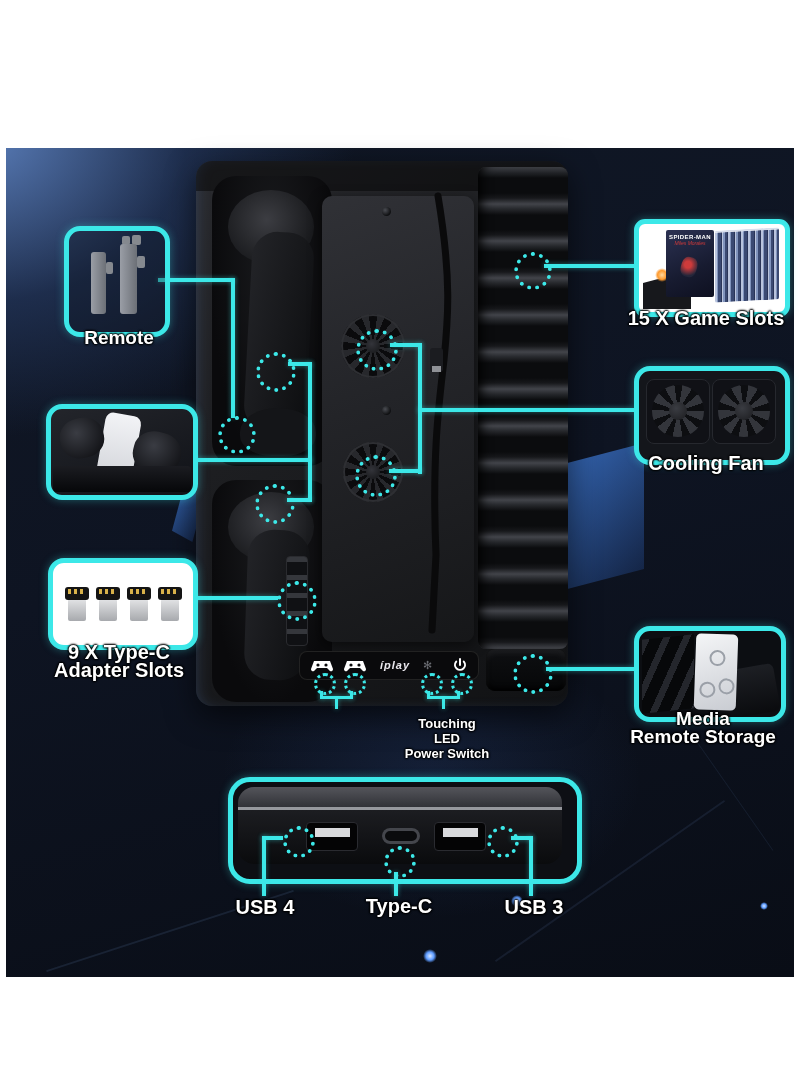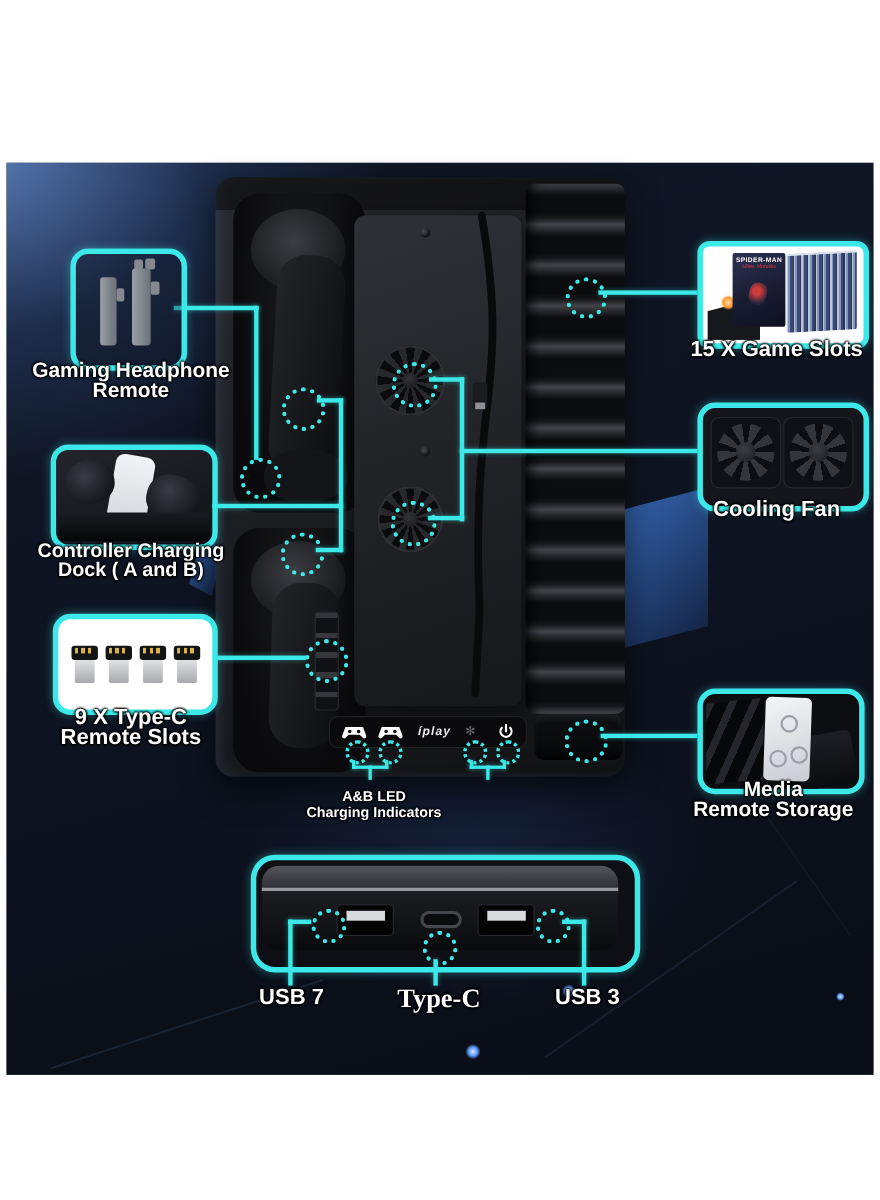--- a/index.html
+++ b/index.html
@@ -189,21 +189,20 @@
 
   <div class="abs cbox" style="left:64px;top:226px;width:96px;height:101px;background:rgba(13,19,32,.35);">
     <div class="abs hbar" style="left:22px;top:21px;width:15px;height:62px;"></div>
     <div class="abs hhook" style="left:37px;top:31px;width:7px;height:12px;"></div>
     <div class="abs hhook" style="left:53px;top:5px;width:8px;height:9px;"></div>
     <div class="abs hhook" style="left:63px;top:4px;width:9px;height:10px;"></div>
     <div class="abs hbar" style="left:51px;top:13px;width:17px;height:70px;"></div>
     <div class="abs hhook" style="left:68px;top:25px;width:8px;height:12px;"></div>
   </div>
   <div class="abs lbl" style="left:19px;top:329px;width:200px;font-size:19px;line-height:18px;">
-    <div>Gaming Headphone</div>
     <div>Remote</div>
   </div>
 
   <div class="abs cbox gamebox-in" style="left:634px;top:219px;width:146px;height:88px;overflow:hidden;">
     <div class="abs gdock" style="left:4px;top:43px;width:48px;height:42px;"></div>
     <div class="abs gdot" style="left:16px;top:44px;width:14px;height:14px;background:radial-gradient(circle,#ffd9a0 0%,#ff9a2e 45%,rgba(0,0,0,0) 70%);"></div>
     <div class="abs gcover" style="left:27px;top:6px;width:48px;height:67px;">
       <div class="gtitle">SPIDER-MAN</div>
       <div class="gsub">Miles Morales</div>
       <div class="abs gfig" style="left:15px;top:27px;width:16px;height:20px;"></div>
@@ -223,24 +222,20 @@
     </div>
   </div>
   <div class="abs lbl" style="left:606px;top:452px;width:200px;font-size:20px;">Cooling Fan</div>
 
   <div class="abs cbox" style="left:46px;top:404px;width:142px;height:86px;background:linear-gradient(160deg,#23252b,#101217);overflow:hidden;">
     <div class="abs dconsole" style="left:50px;top:5px;width:36px;height:64px;transform:rotate(10deg);"></div>
     <div class="abs dctrl" style="left:9px;top:9px;width:44px;height:40px;transform:rotate(-12deg);"></div>
     <div class="abs dctrl" style="left:82px;top:23px;width:48px;height:42px;transform:rotate(14deg);"></div>
     <div class="abs dbase" style="left:2px;top:57px;width:138px;height:26px;"></div>
   </div>
-  <div class="abs lbl" style="left:9px;top:491px;width:220px;font-size:18px;line-height:18px;">
-    <div>Controller Charging</div>
-    <div>Dock ( A and B)</div>
-  </div>
 
   <div class="abs cbox" style="left:48px;top:558px;width:140px;height:82px;background:#fff;display:flex;align-items:center;justify-content:center;gap:7px;">
     <div class="adapter">
         <div class="acap">
           <div class="apins"></div>
         </div>
         <div class="abody2"></div>
       </div>
     <div class="adapter">
         <div class="acap">
@@ -256,40 +251,41 @@
       </div>
     <div class="adapter">
         <div class="acap">
           <div class="apins"></div>
         </div>
         <div class="abody2"></div>
       </div>
   </div>
   <div class="abs lbl" style="left:19px;top:643px;width:200px;font-size:20px;line-height:18px;">
     <div>9 X Type-C</div>
-    <div>Remote Slots</div>
+    <div>Adapter Slots</div>
   </div>
 
   <div class="abs cbox" style="left:634px;top:626px;width:142px;height:86px;background:#0c0e12;overflow:hidden;">
     <div class="abs mfins" style="left:3px;top:6px;width:52px;height:74px;"></div>
     <div class="abs mdock" style="left:86px;top:36px;width:52px;height:48px;"></div>
     <div class="abs mremote" style="left:56px;top:3px;width:42px;height:76px;">
       <div class="abs mbtn" style="left:14px;top:16px;width:12px;height:12px;"></div>
       <div class="abs mbtn" style="left:5px;top:48px;width:12px;height:12px;"></div>
       <div class="abs mbtn" style="left:24px;top:44px;width:12px;height:12px;"></div>
     </div>
   </div>
   <div class="abs lbl" style="left:603px;top:710px;width:200px;font-size:19px;line-height:18px;">
     <div>Media</div>
     <div>Remote Storage</div>
   </div>
 
-  <div class="abs lbl" style="left:250px;top:716px;width:180px;font-size:13px;line-height:15px;">
-    <div>A&amp;B LED</div>
-    <div>Charging Indicators</div>
+  <div class="abs lbl" style="left:367px;top:716px;width:160px;font-size:13px;line-height:15px;">
+    <div>Touching</div>
+    <div>LED</div>
+    <div>Power Switch</div>
   </div>
 
   <div class="abs cbox" style="left:228px;top:777px;width:344px;height:97px;border-radius:22px;background:#0d0f14;">
     <div class="abs usbbar-top" style="left:5px;top:5px;width:324px;height:20px;"></div>
     <div class="abs usbbar-line" style="left:5px;top:25px;width:324px;height:3px;"></div>
     <div class="abs usbbar-body" style="left:5px;top:28px;width:324px;height:54px;"></div>
     <div class="abs usba" style="left:73px;top:40px;width:50px;height:27px;">
         <div class="tongue"></div>
       </div>
     <div class="abs usbc" style="left:149px;top:46px;width:38px;height:16px;"></div>
@@ -298,17 +294,17 @@
       </div>
   </div>
   <div class="abs ccirc" style="left:283px;top:826px;width:24px;height:24px;"></div>
   <div class="abs ccirc" style="left:384px;top:846px;width:24px;height:24px;"></div>
   <div class="abs ccirc" style="left:487px;top:826px;width:24px;height:24px;"></div>
   <div class="abs cline" style="left:262px;top:836px;width:21px;height:4px;"></div>
   <div class="abs cline" style="left:262px;top:836px;width:4px;height:60px;"></div>
   <div class="abs cline" style="left:394px;top:872px;width:4px;height:24px;"></div>
   <div class="abs cline" style="left:511px;top:836px;width:22px;height:4px;"></div>
   <div class="abs cline" style="left:529px;top:836px;width:4px;height:60px;"></div>
-  <div class="abs lbl" style="left:205px;top:896px;width:120px;font-size:20px;">USB 7</div>
-  <div class="abs lbl" style="left:339px;top:895px;width:120px;font-size:24px;font-family:Liberation Serif, serif;">Type-C</div>
+  <div class="abs lbl" style="left:205px;top:896px;width:120px;font-size:20px;">USB 4</div>
+  <div class="abs lbl" style="left:339px;top:895px;width:120px;font-size:20px;">Type-C</div>
   <div class="abs lbl" style="left:474px;top:896px;width:120px;font-size:20px;">USB 3</div>
 
 </div>
 
 </body></html>

